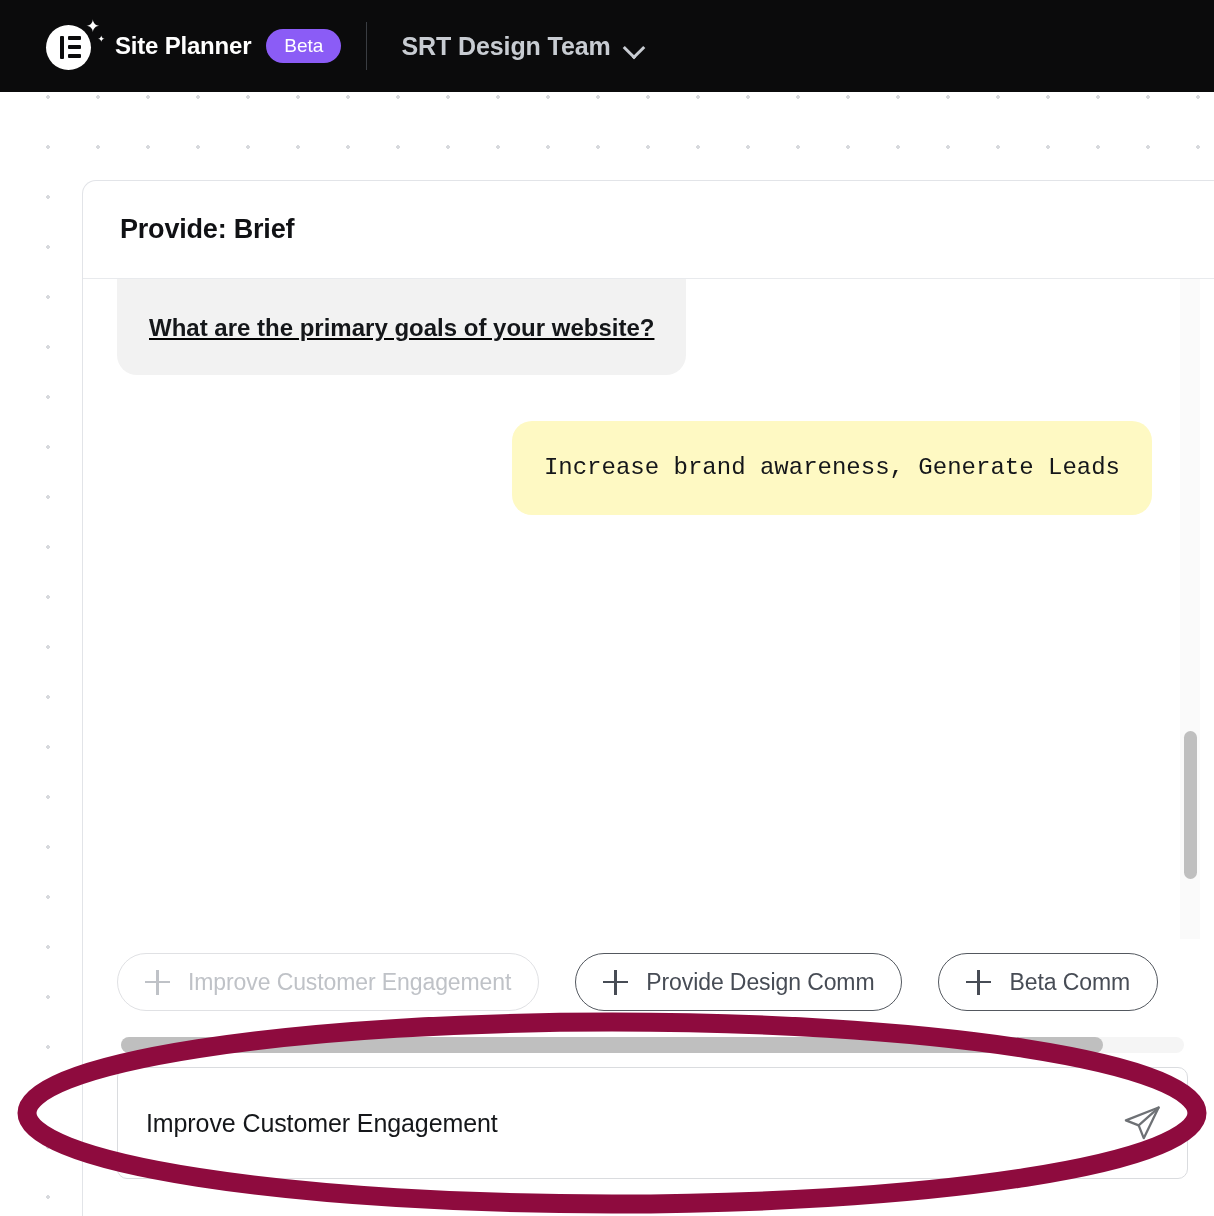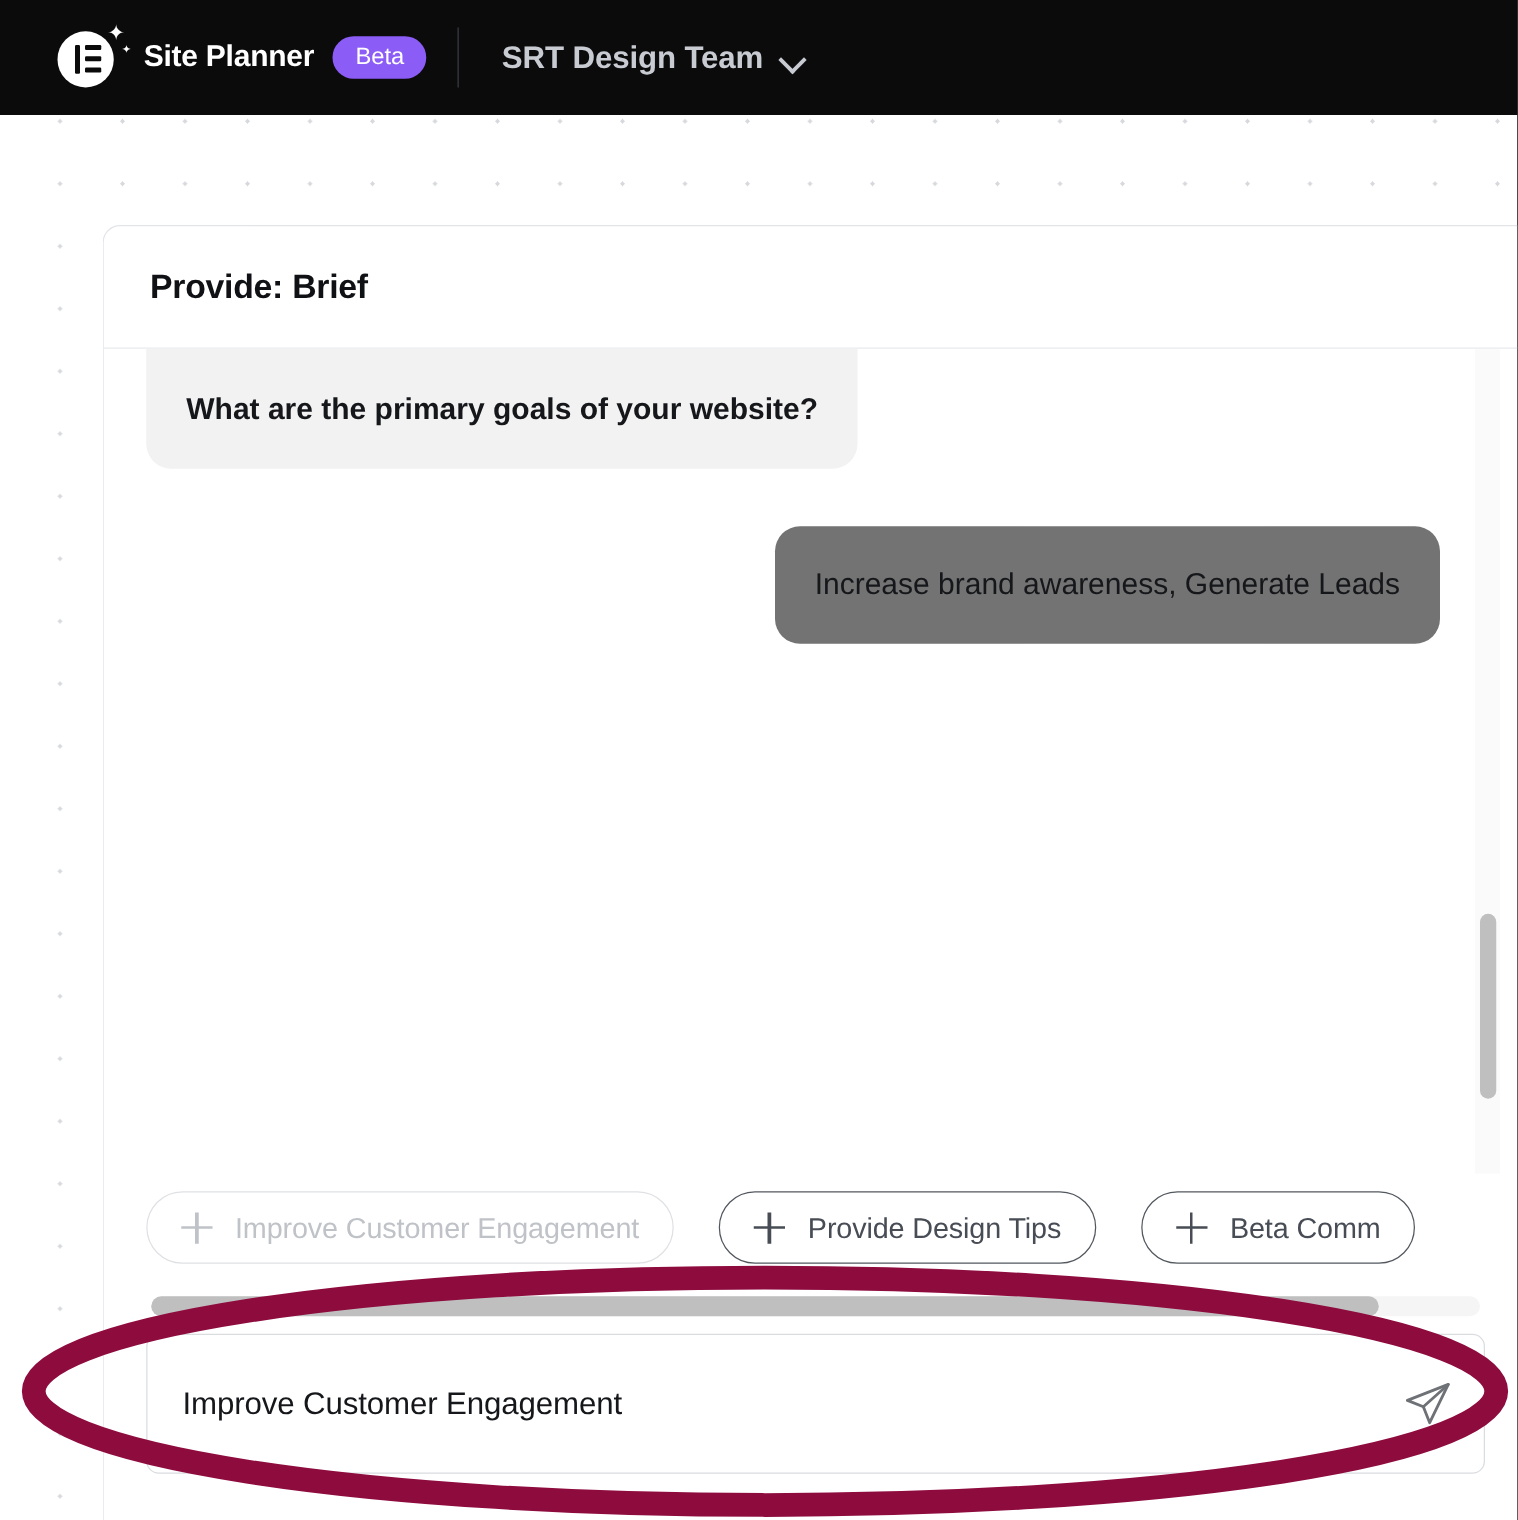--- a/index.html
+++ b/index.html
@@ -166,33 +166,33 @@
 
   
   #chat-area {
     position: relative;
     height: 660px;
     overflow: hidden;
     padding: 0 70px 0 34px;
   }
 
   .msg-row { display: flex; }
-  .msg-row.bot  { justify-content: flex-start; }
+  .msg-row.bot  { justify-content: flex-start; text-decoration: underline; }
   .msg-row.user { justify-content: flex-end; }
 
   .bubble {
     border-radius: 20px;
     padding: 30px 32px;
     font-size: 24px;
     line-height: 1.42;
     color: #15171a;
     max-width: 868px;
   }
   .bubble.bot  { background: #f2f2f2; }
-  .bubble.user { background: #737373; }
+  .bubble.user { background: #fef9c3; font-family: Liberation Mono, monospace; }
 
   .bubble p { margin: 0; }
   .bubble p + p { margin-top: 30px; }
   .bubble p.strong { font-weight: 700; }
 
   
   #bubble-clipped {
     margin-top: -62px;
   }
 
@@ -375,21 +375,21 @@
 
       <div id="chips-row">
 
         <div class="chip used">
           <span class="plus"></span>
           <span class="chip-label">Improve Customer Engagement</span>
         </div>
 
         <div class="chip active">
           <span class="plus"></span>
-          <span class="chip-label">Provide Design Tips</span>
+          <span class="chip-label">Provide Design Comm</span>
         </div>
 
         <div class="chip active">
           <span class="plus"></span>
           <span class="chip-label">Beta Comm</span>
         </div>
       </div>
 
       <div id="input-dock">
 

